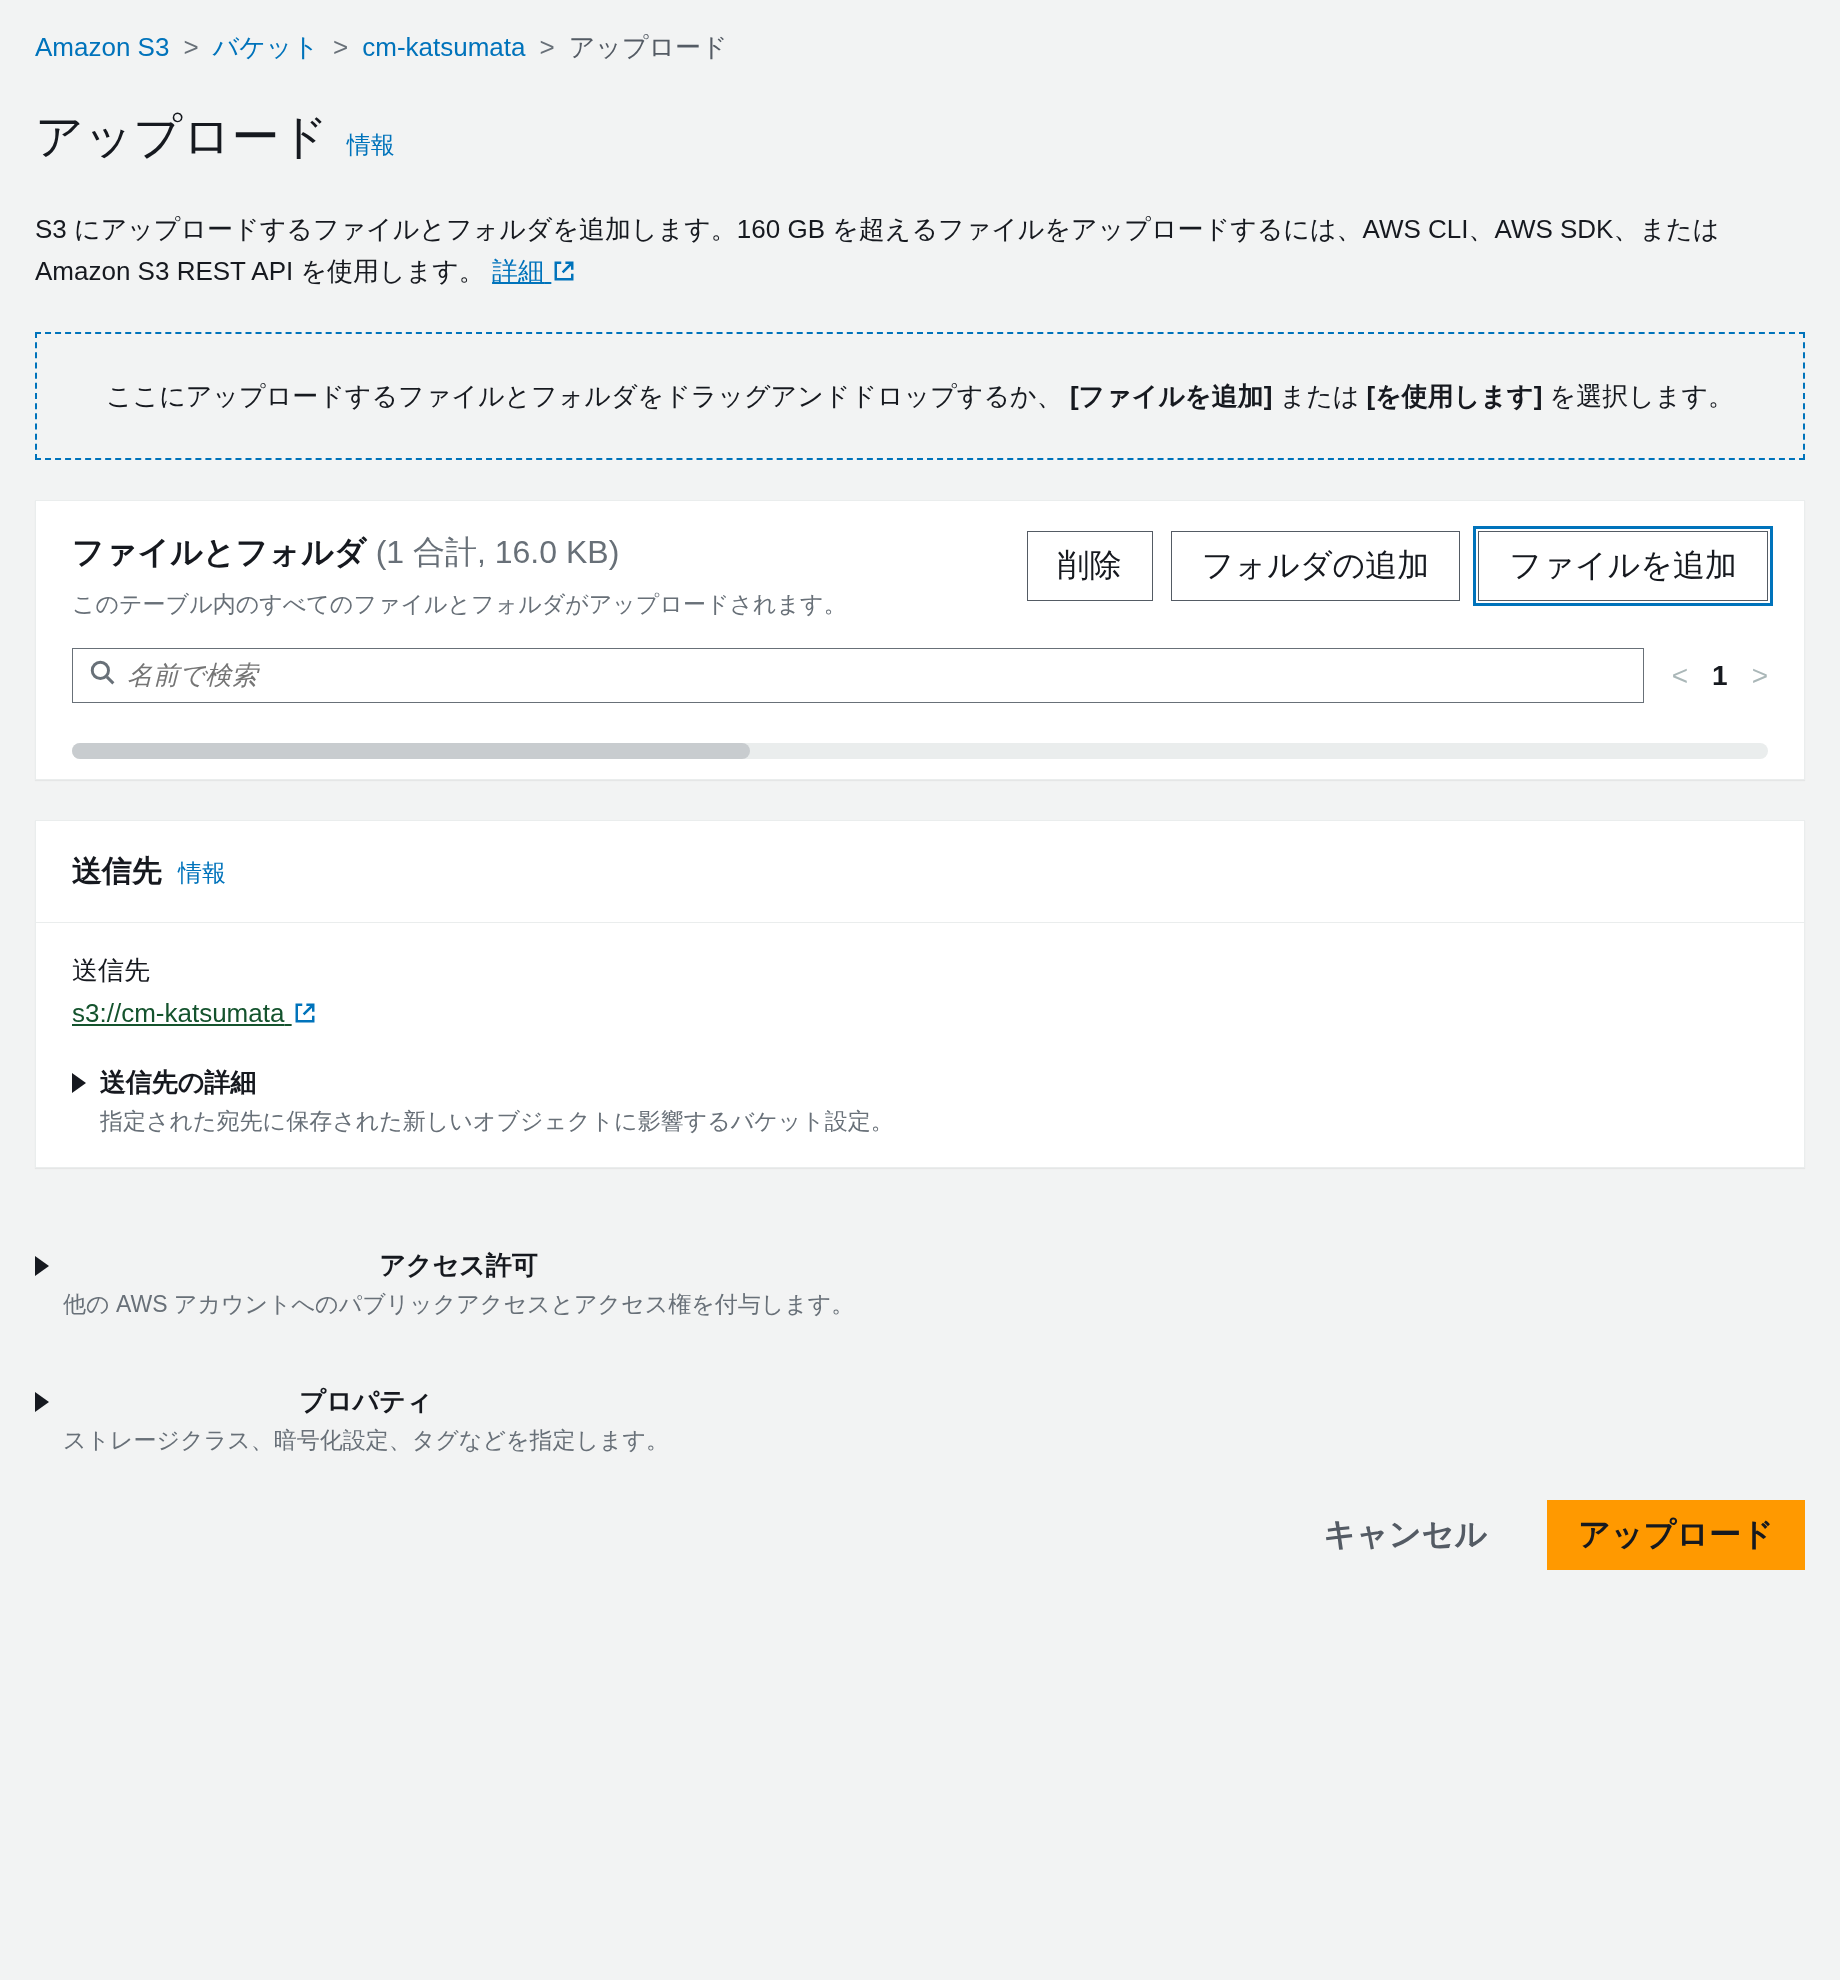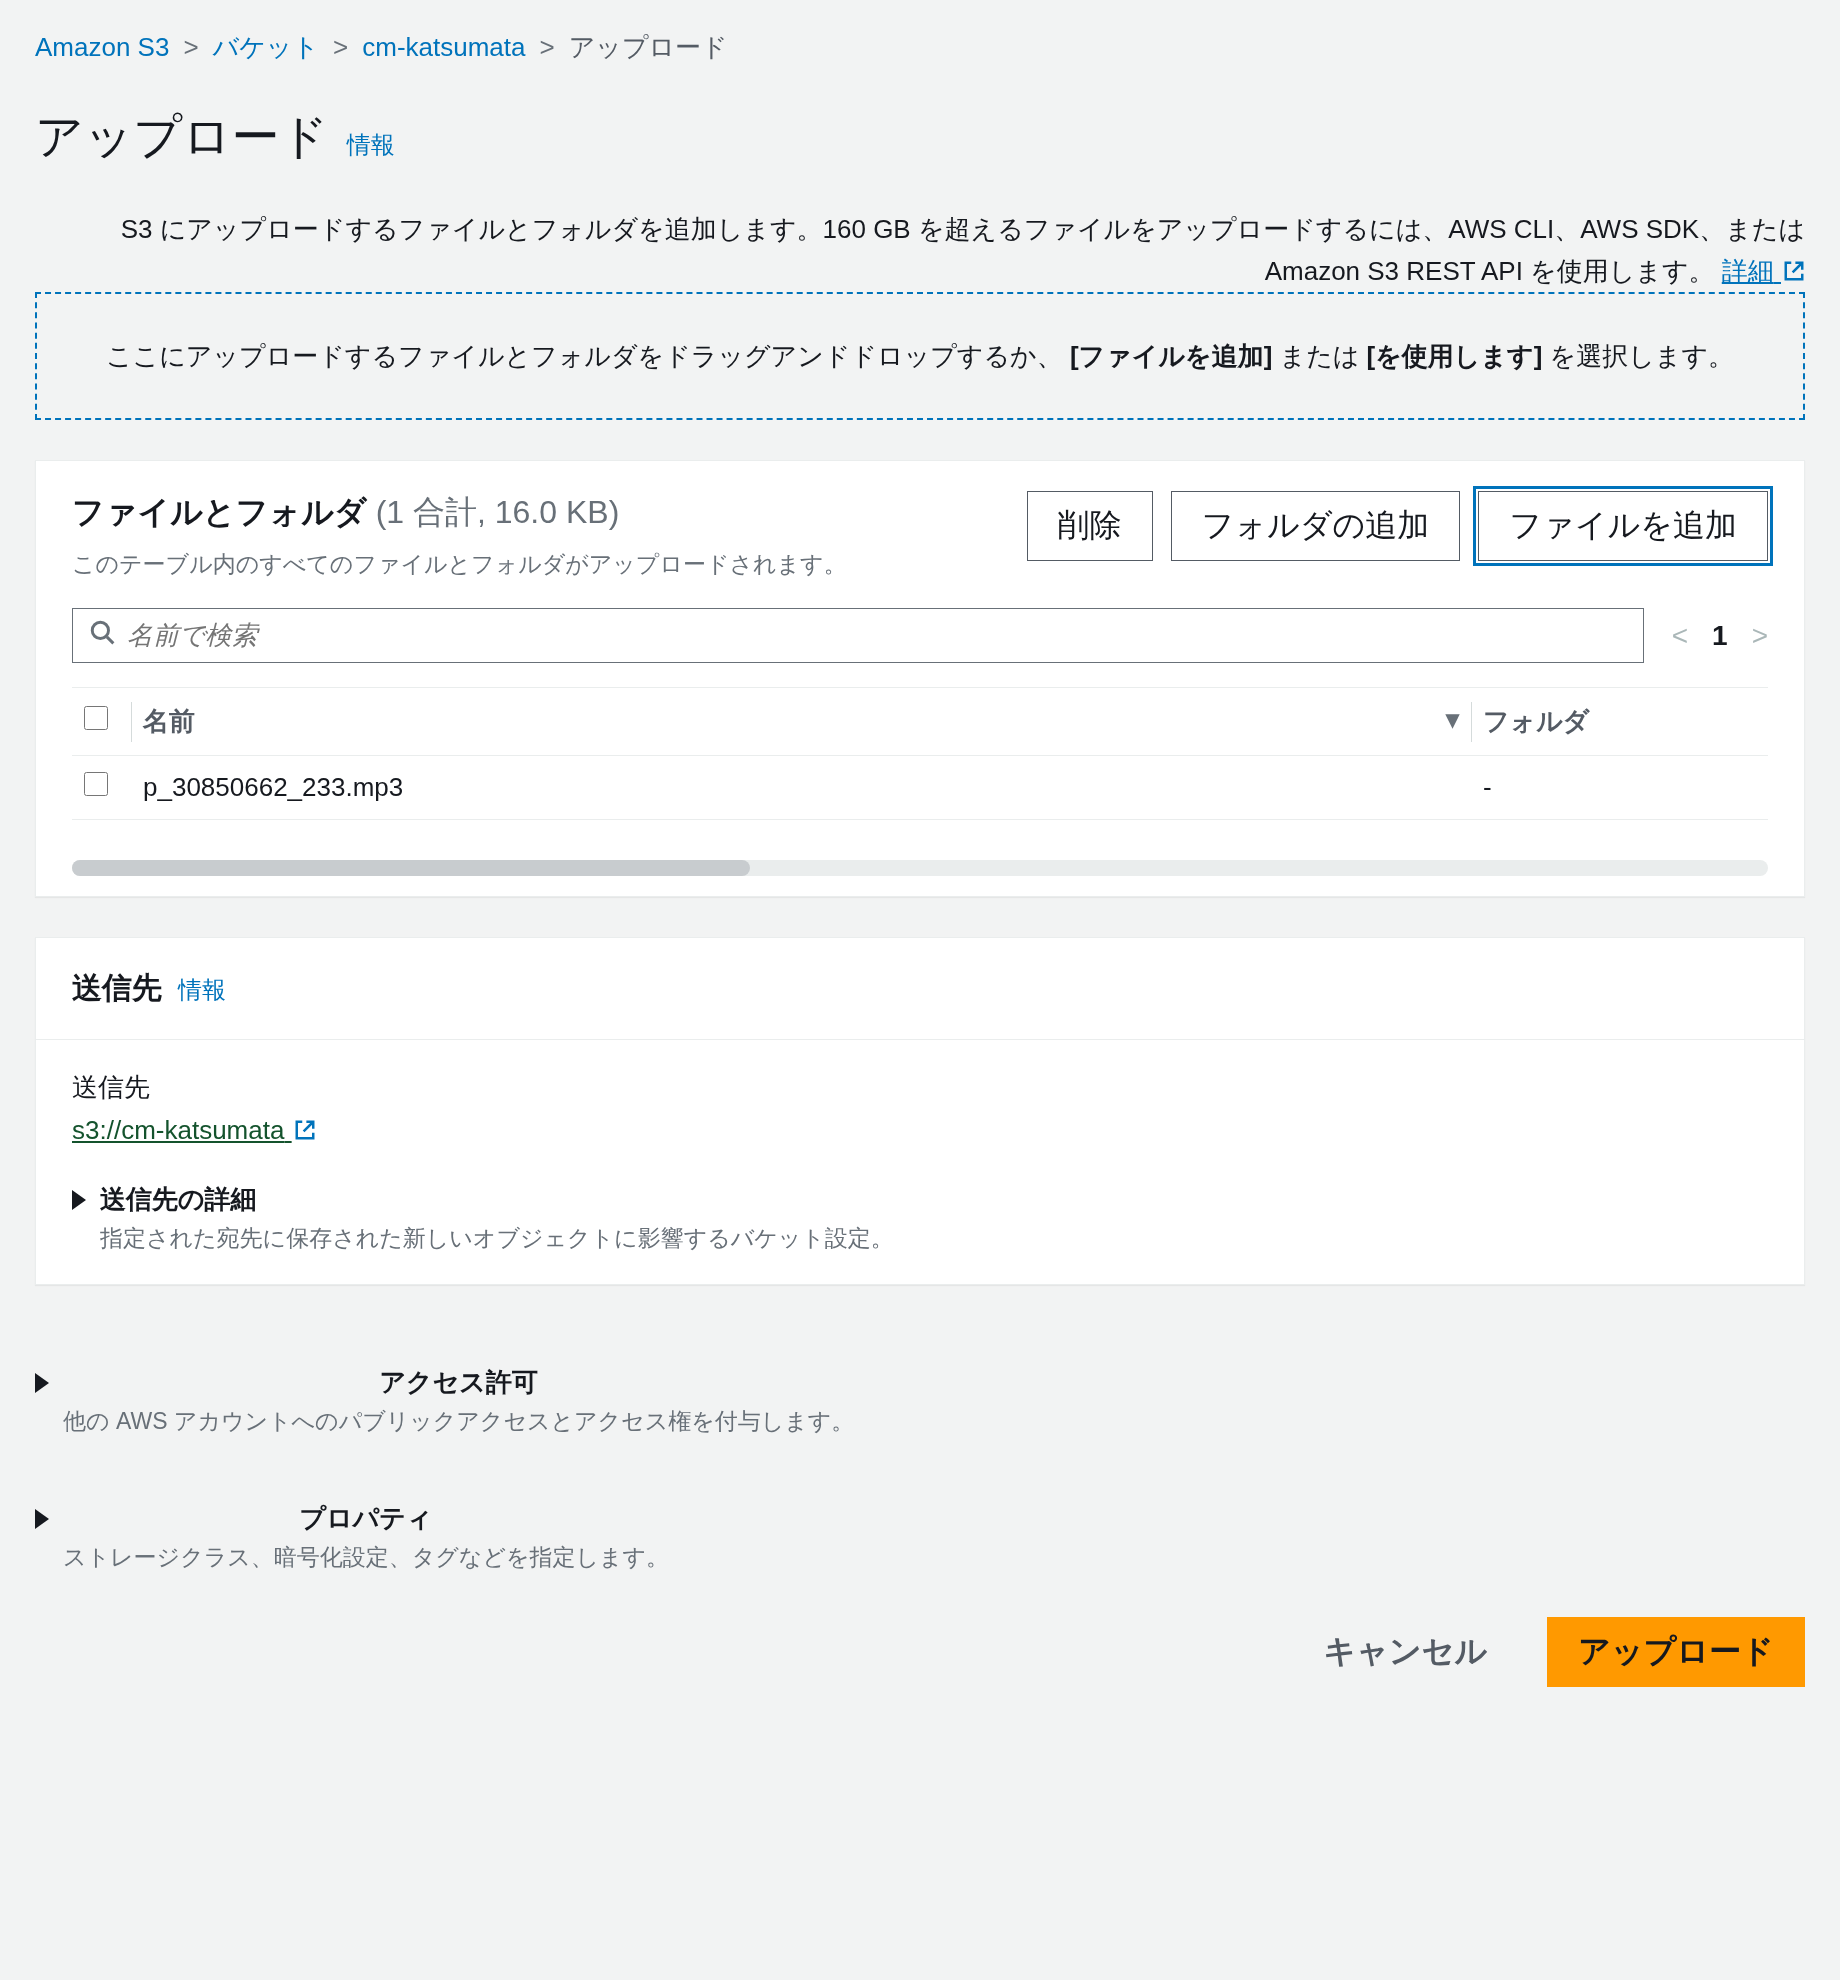--- a/index.html
+++ b/index.html
@@ -29,21 +29,21 @@
   gap: 18px;
   margin-bottom: 40px;
 }
 .page-title { font-size: 48px; font-weight: 400; }
 .info-link { color: #0073bb; font-size: 24px; }
 
 .desc {
   font-size: 26px;
   color: #16191f;
   line-height: 1.6;
-  text-align: right;
+  margin-bottom: 40px;
 }
 .desc .learn-more {
   color: #0073bb;
   text-decoration: underline;
 }
 .ext-icon {
   display: inline-block;
   width: 22px;
   height: 22px;
   margin-left: 2px;
@@ -279,45 +279,20 @@
         </span>
         <input type="text" placeholder="名前で検索" style="">
       </div>
       <div class="pager">
         <span class="nav">&lt;</span>
         <span class="page">1</span>
         <span class="nav">&gt;</span>
       </div>
     </div>
 
-    <table class="table">
-      <thead>
-        <tr>
-          <th class="checkbox-cell">
-            <input type="checkbox" style="">
-          </th>
-          <th class="name-col" style="position:relative;">
-            <span class="divider"></span>
-            <span>名前</span>
-            <span class="sort-icon">▾</span>
-          </th>
-          <th style="position:relative; width:297px;">
-            <span class="divider"></span>
-            <span>フォルダ</span>
-          </th>
-        </tr>
-      </thead>
-      <tbody>
-        <tr>
-          <td class="checkbox-cell"><input type="checkbox" style=""></td>
-          <td>p_30850662_233.mp3</td>
-          <td class="folder-col">-</td>
-        </tr>
-      </tbody>
-    </table>
   </div>
   <div class="scroll-track">
     <div class="scroll-thumb"></div>
   </div>
 </div>
 
 <div class="panel">
   <div class="panel-inner">
     <div class="dest-title-row">
       <div class="dest-title">送信先</div>

